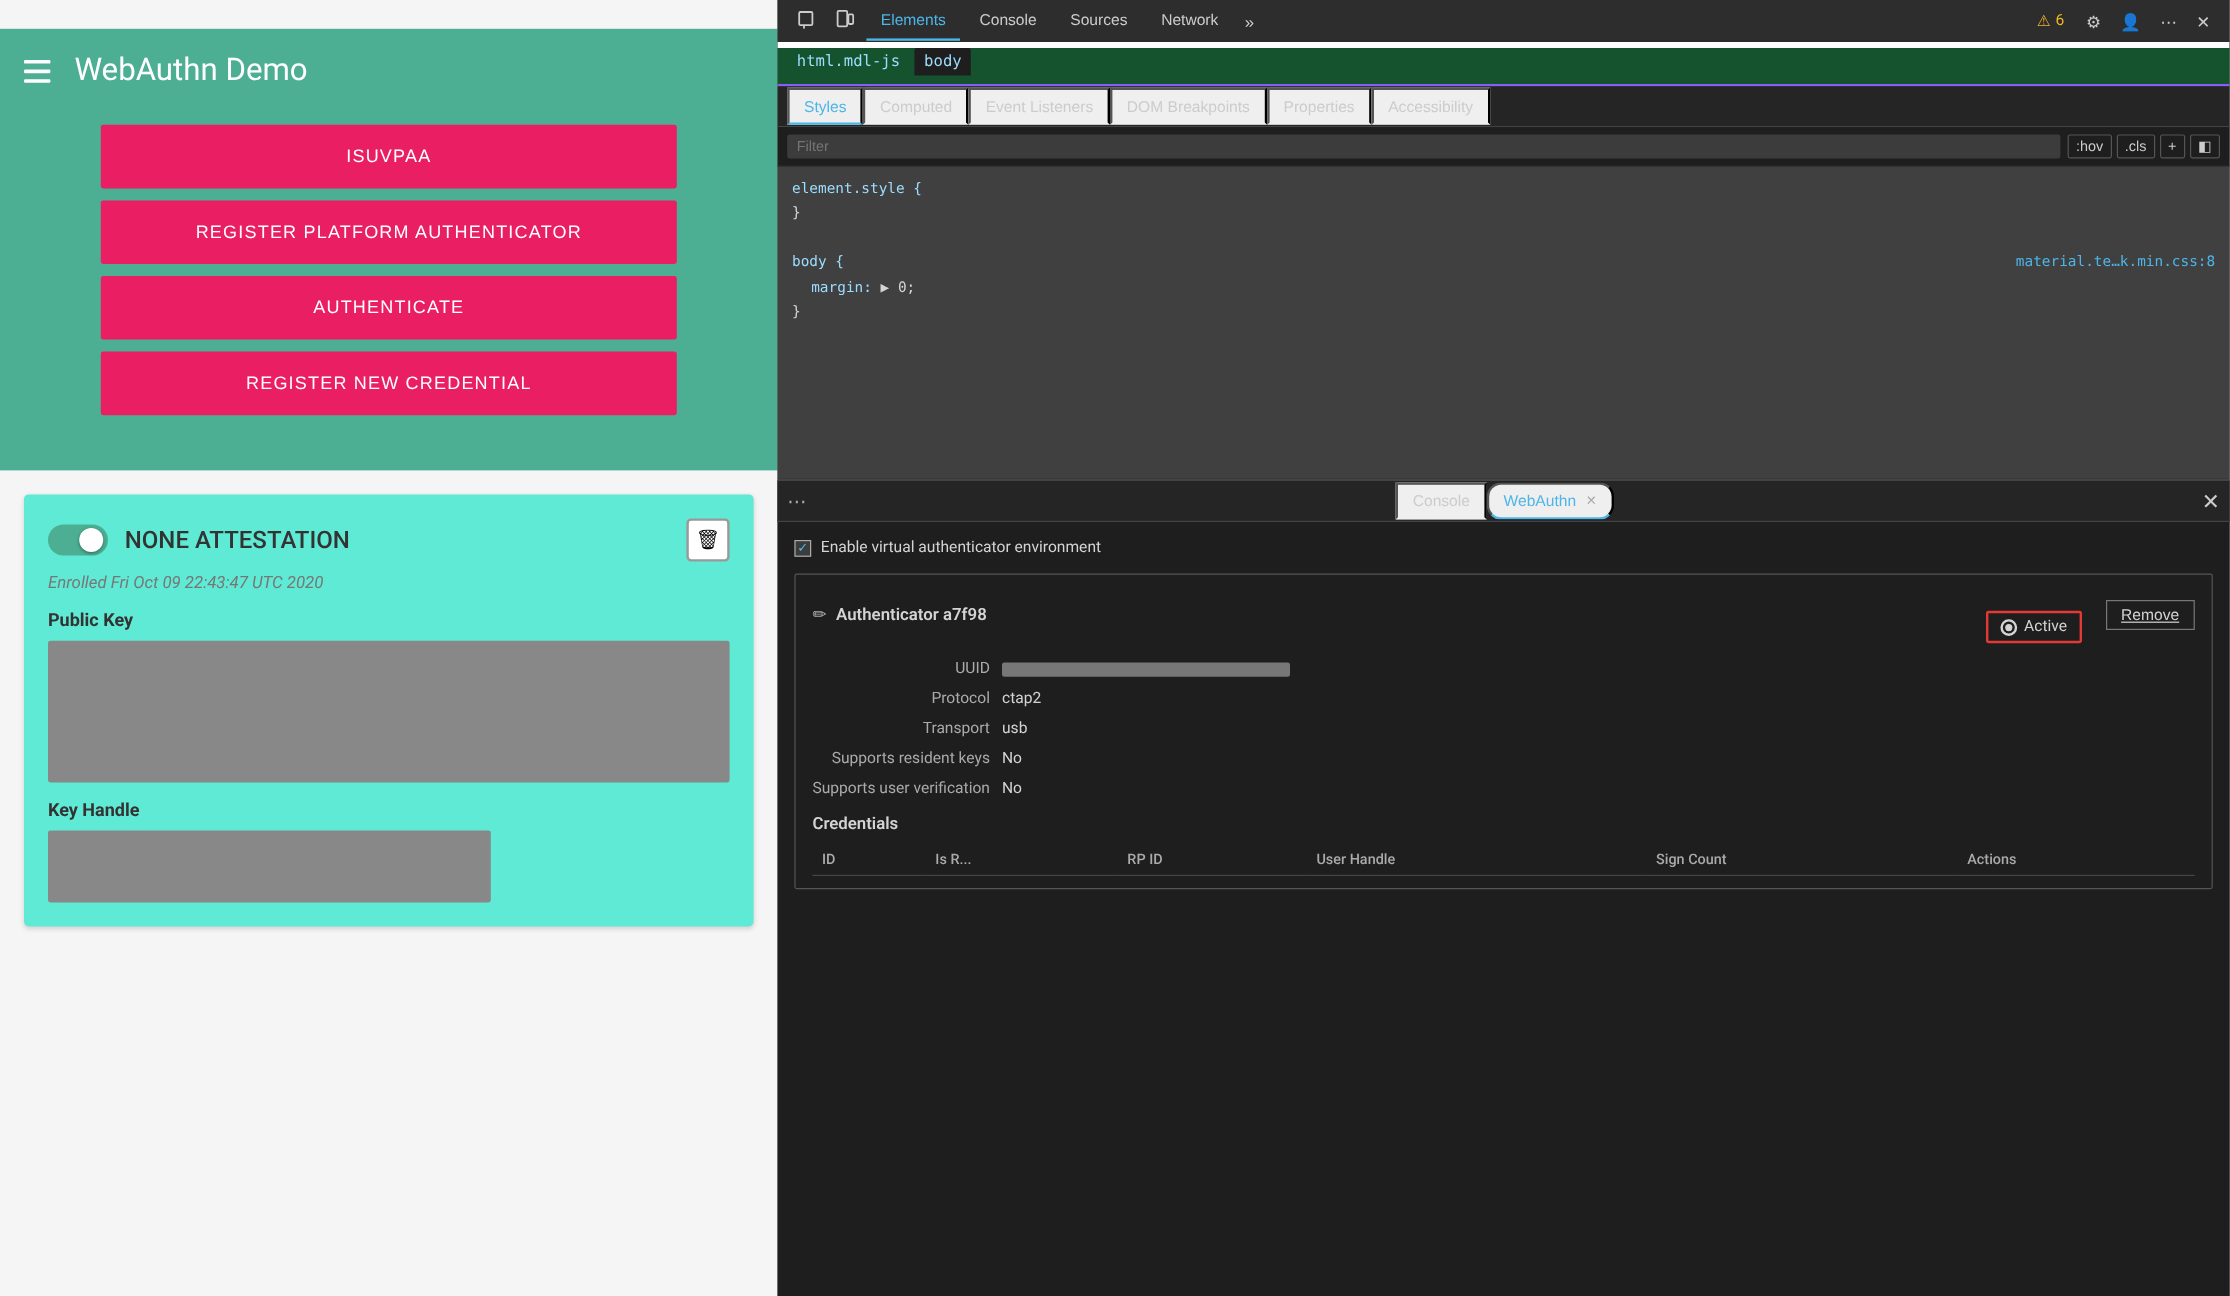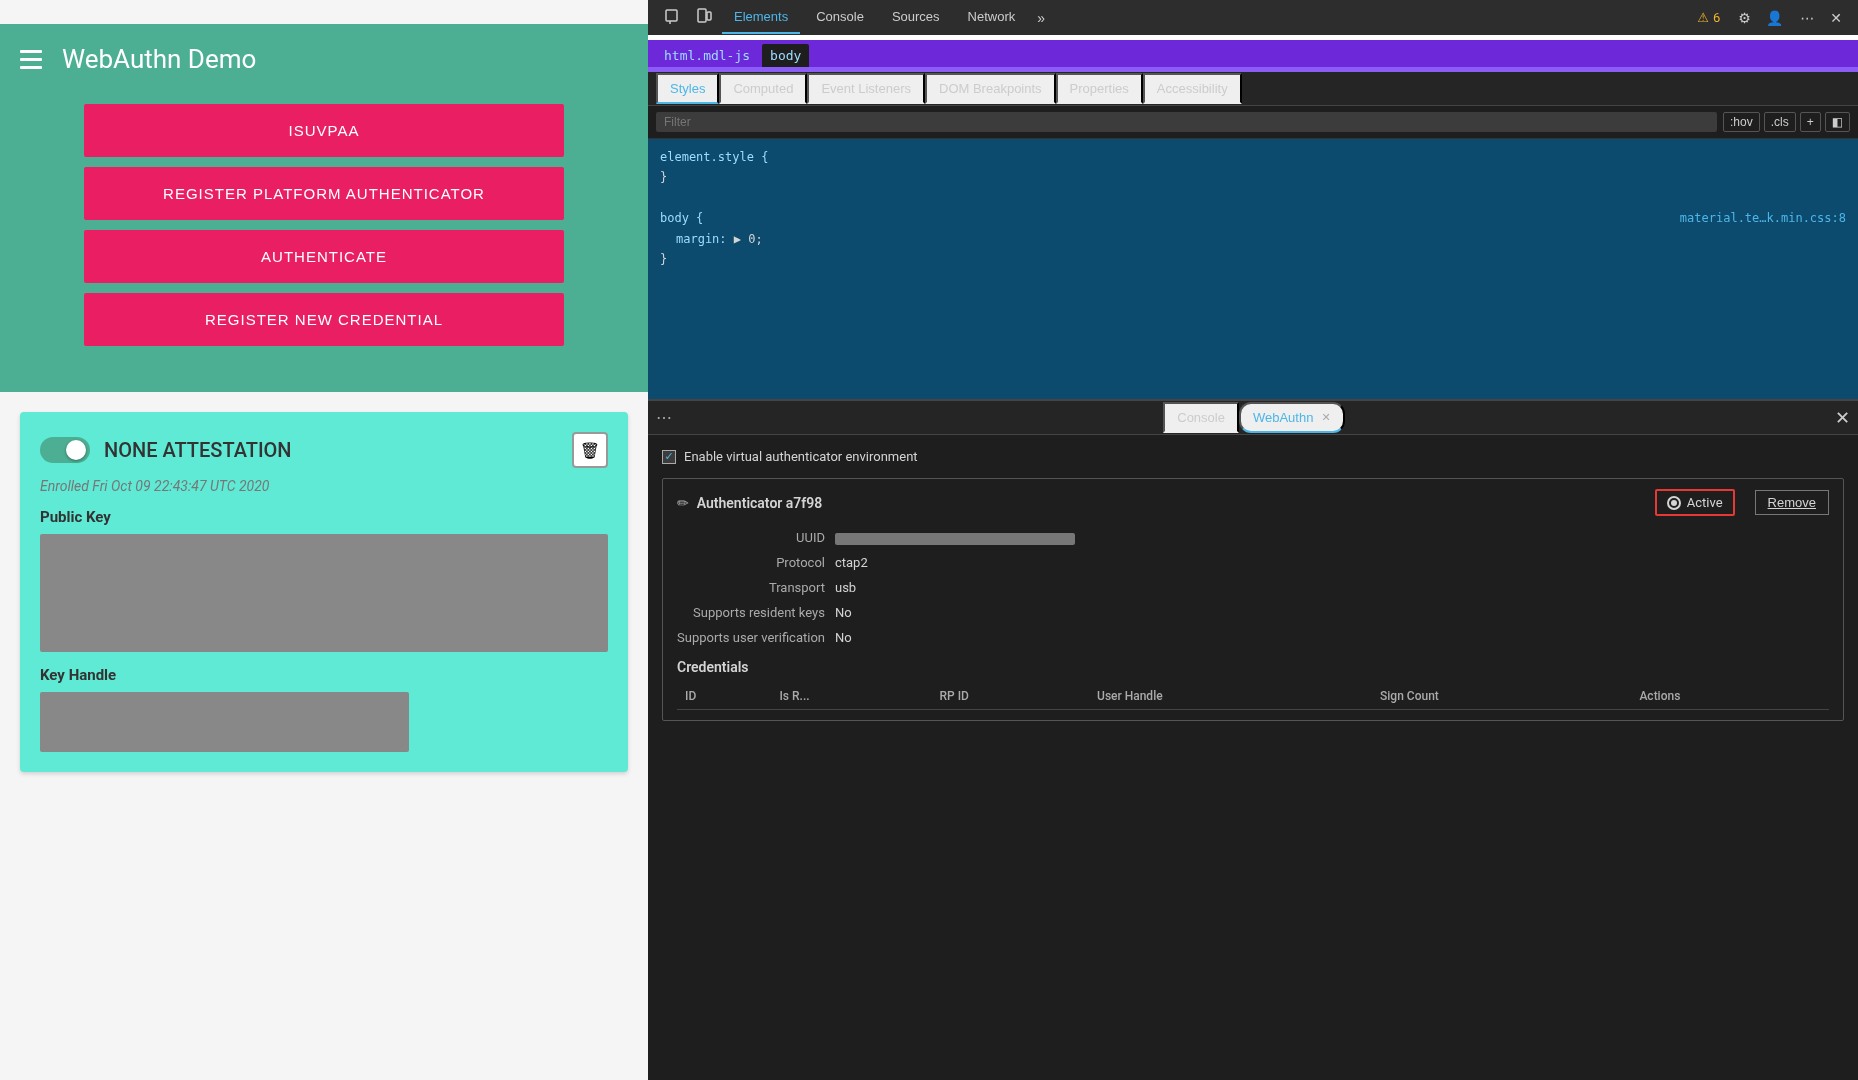--- a/index.html
+++ b/index.html
@@ -240,24 +240,24 @@
     
     .elements-area {
       height: 360px;
       display: flex;
       flex-direction: column;
       border-bottom: 1px solid #444;
     }
 
     .elements-tabs {
       display: flex;
-      align-items: flex-end;
+      align-items: flex-start;
       padding: 0 8px;
-      background: #6d28d9;
-      border-bottom: 5px solid #8b5cf6;
+      background: #14532d;
+      border-bottom: 2px solid #8b5cf6;
       height: 32px;
       gap: 4px;
     }
 
     .elem-tag {
       color: #9cdcfe;
       font-size: 13px;
       padding: 4px 8px;
       cursor: pointer;
       font-family: monospace;
@@ -332,21 +332,21 @@
       cursor: pointer;
       border-radius: 2px;
     }
 
     .code-block {
       padding: 8px 12px;
       font-family: 'Consolas', monospace;
       font-size: 12px;
       line-height: 1.7;
       color: #d4d4d4;
-      background: #0c4a6e;
+      background: #404040;
       flex: 1;
       overflow-y: auto;
     }
 
     .code-selector { color: #9cdcfe; }
     .code-prop { color: #9cdcfe; }
     .code-link { color: #4db6e8; text-decoration: none; }
     .indent { padding-left: 16px; }
 
     
@@ -446,20 +446,21 @@
 
     .active-badge {
       display: flex;
       align-items: center;
       gap: 6px;
       border: 2px solid #e53935;
       border-radius: 2px;
       padding: 4px 10px;
       margin-left: auto;
       cursor: pointer;
+      margin-top: 20px;
     }
 
     .radio-dot {
       width: 14px;
       height: 14px;
       border: 2px solid #d4d4d4;
       border-radius: 50%;
       display: flex;
       align-items: center;
       justify-content: center;

